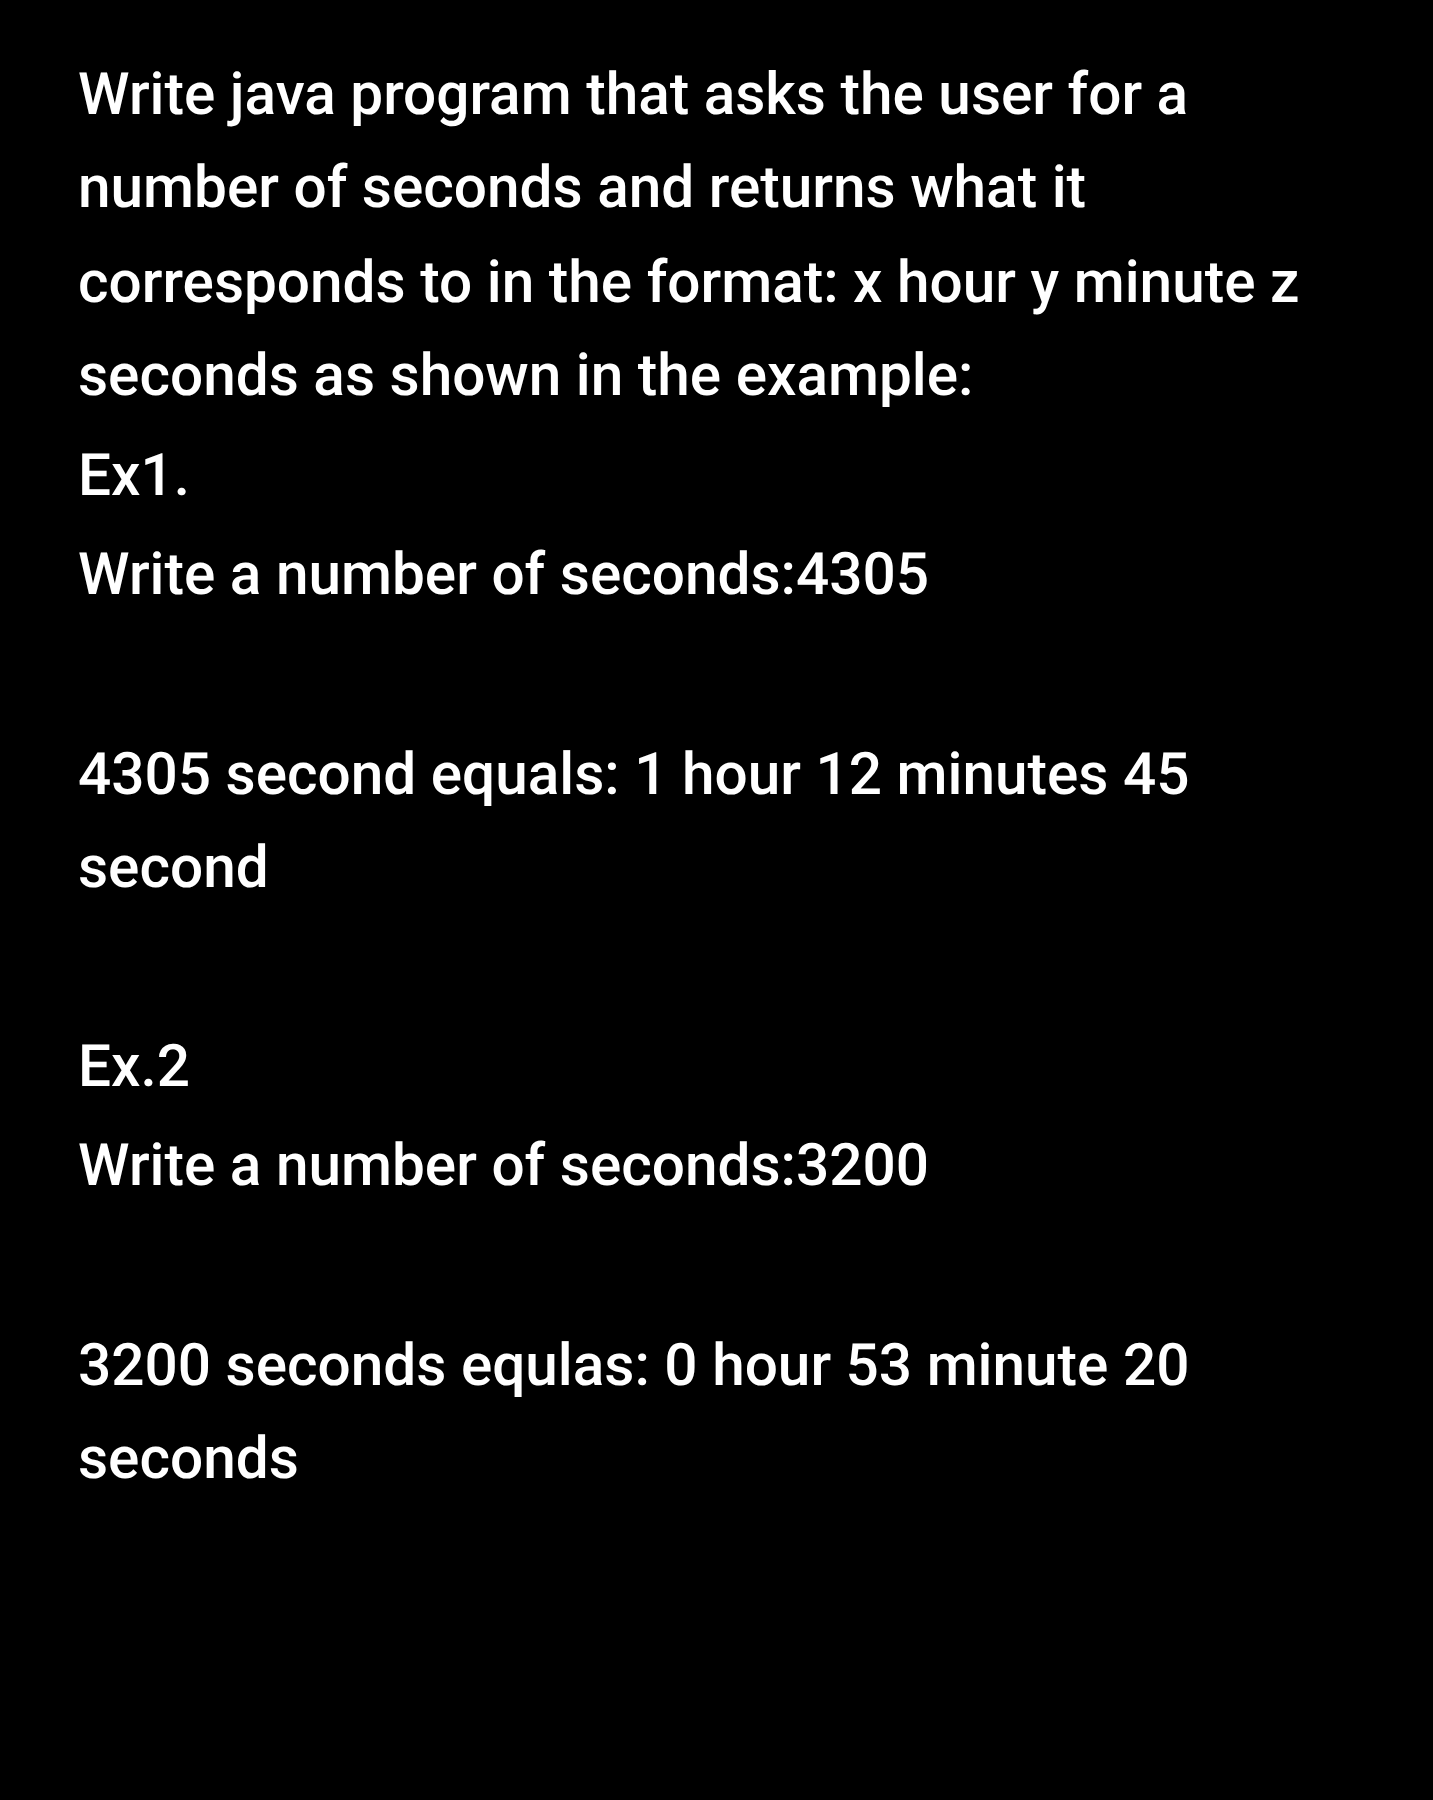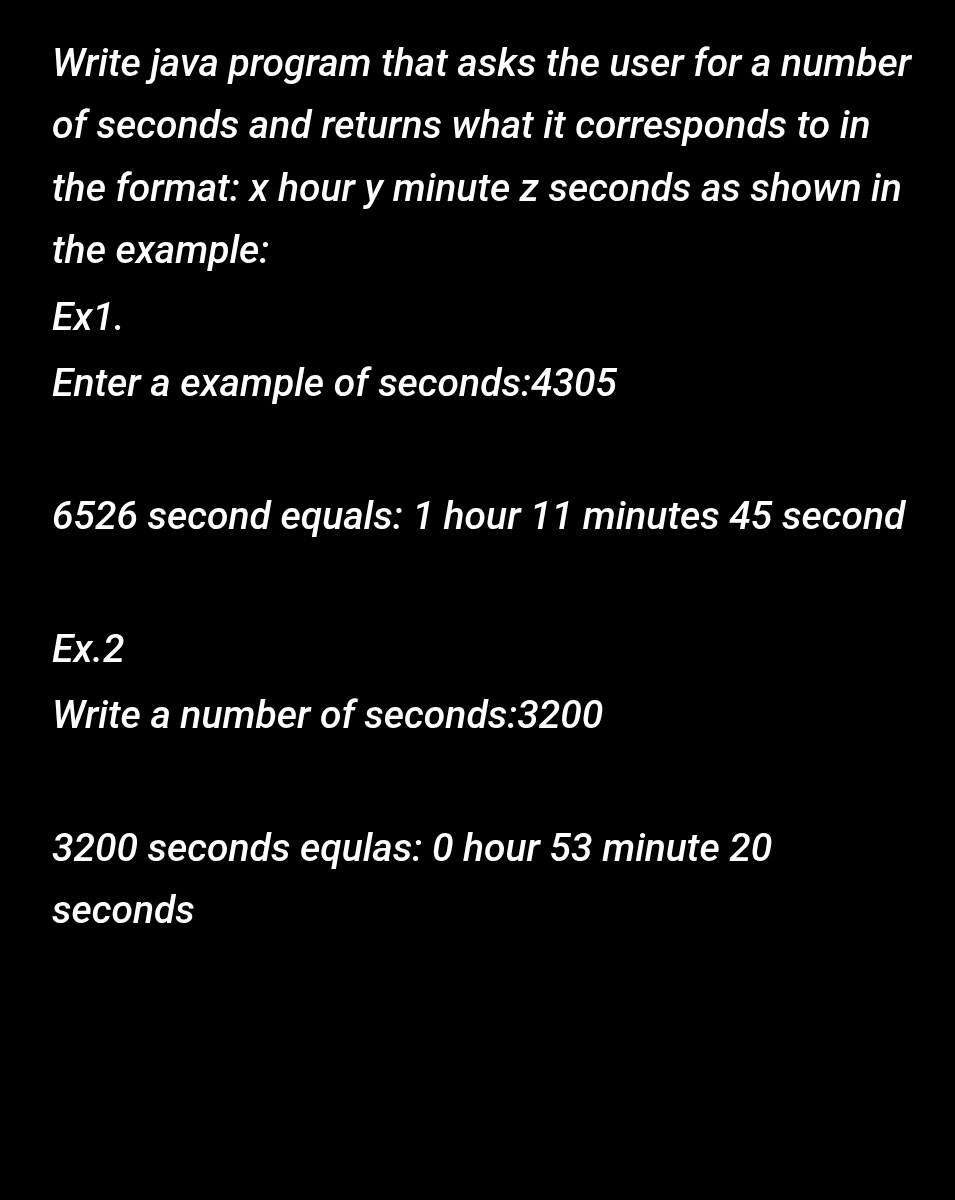--- a/index.html
+++ b/index.html
@@ -1,19 +1,18 @@
 <!DOCTYPE html>
 <html><head>
   <meta charset="utf-8">
   <style>
     * {
       margin: 4px;
       padding: 0;
       box-sizing: border-box;
-      font-style: italic;
     }
     body {
       background-color: #000000;
       color: #ffffff;
       font-family: -apple-system, BlinkMacSystemFont, "Segoe UI", Roboto, Helvetica, Arial, sans-serif;
       width: 955px;
       height: 1200px;
       padding: 20px 40px;
       font-size: 39px;
       line-height: 1.6;
@@ -24,20 +23,20 @@
     }
     .blank-line {
       height: 1.6em;
     }
   </style>
 </head>
 <body>
 
 <div class="paragraph">Write java program that asks the user for a number of seconds and returns what it corresponds to in the format: x hour y minute z seconds as shown in the example:</div>
 <div class="paragraph">Ex1.</div>
-<div class="paragraph">Enter a example of seconds:4305</div>
+<div class="paragraph">Write a number of seconds:4305</div>
 <div class="blank-line"></div>
-<div class="paragraph">6526 second equals: 1 hour 11 minutes 45 second</div>
+<div class="paragraph">4305 second equals: 1 hour 12 minutes 45 second</div>
 <div class="blank-line"></div>
 <div class="paragraph">Ex.2</div>
 <div class="paragraph">Write a number of seconds:3200</div>
 <div class="blank-line"></div>
 <div class="paragraph"> 3200 seconds equlas: 0 hour 53 minute 20 seconds</div>
 
 </body></html>

